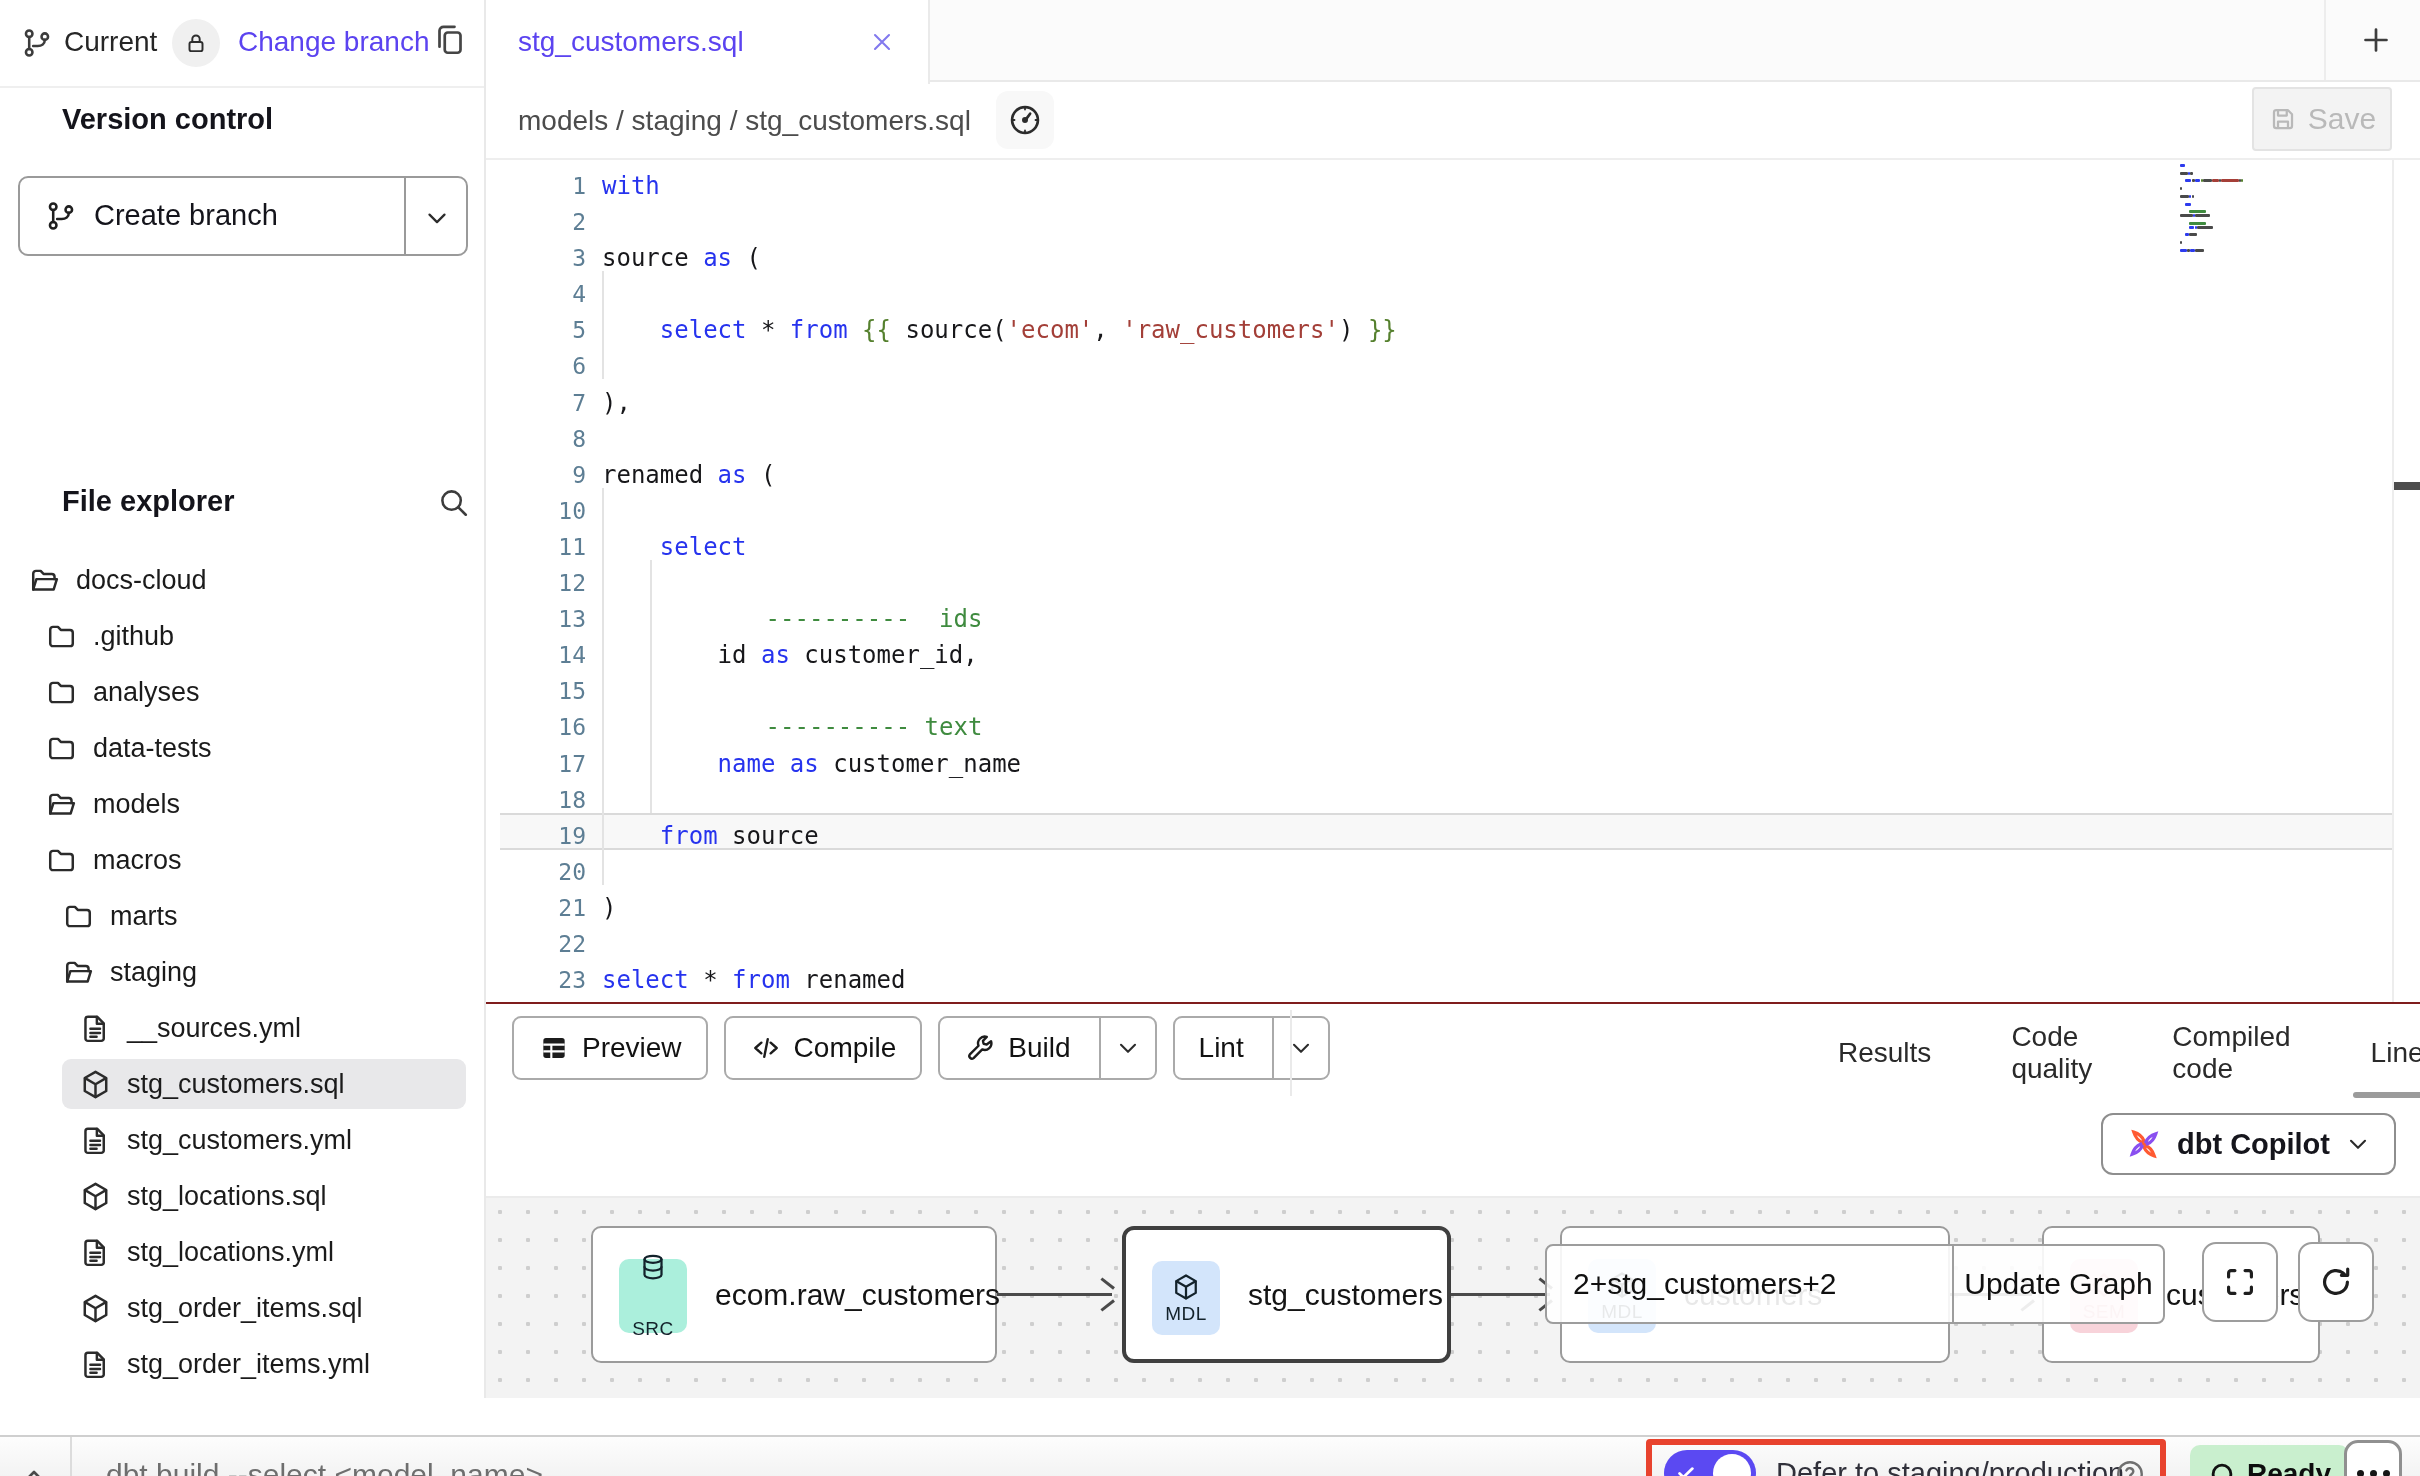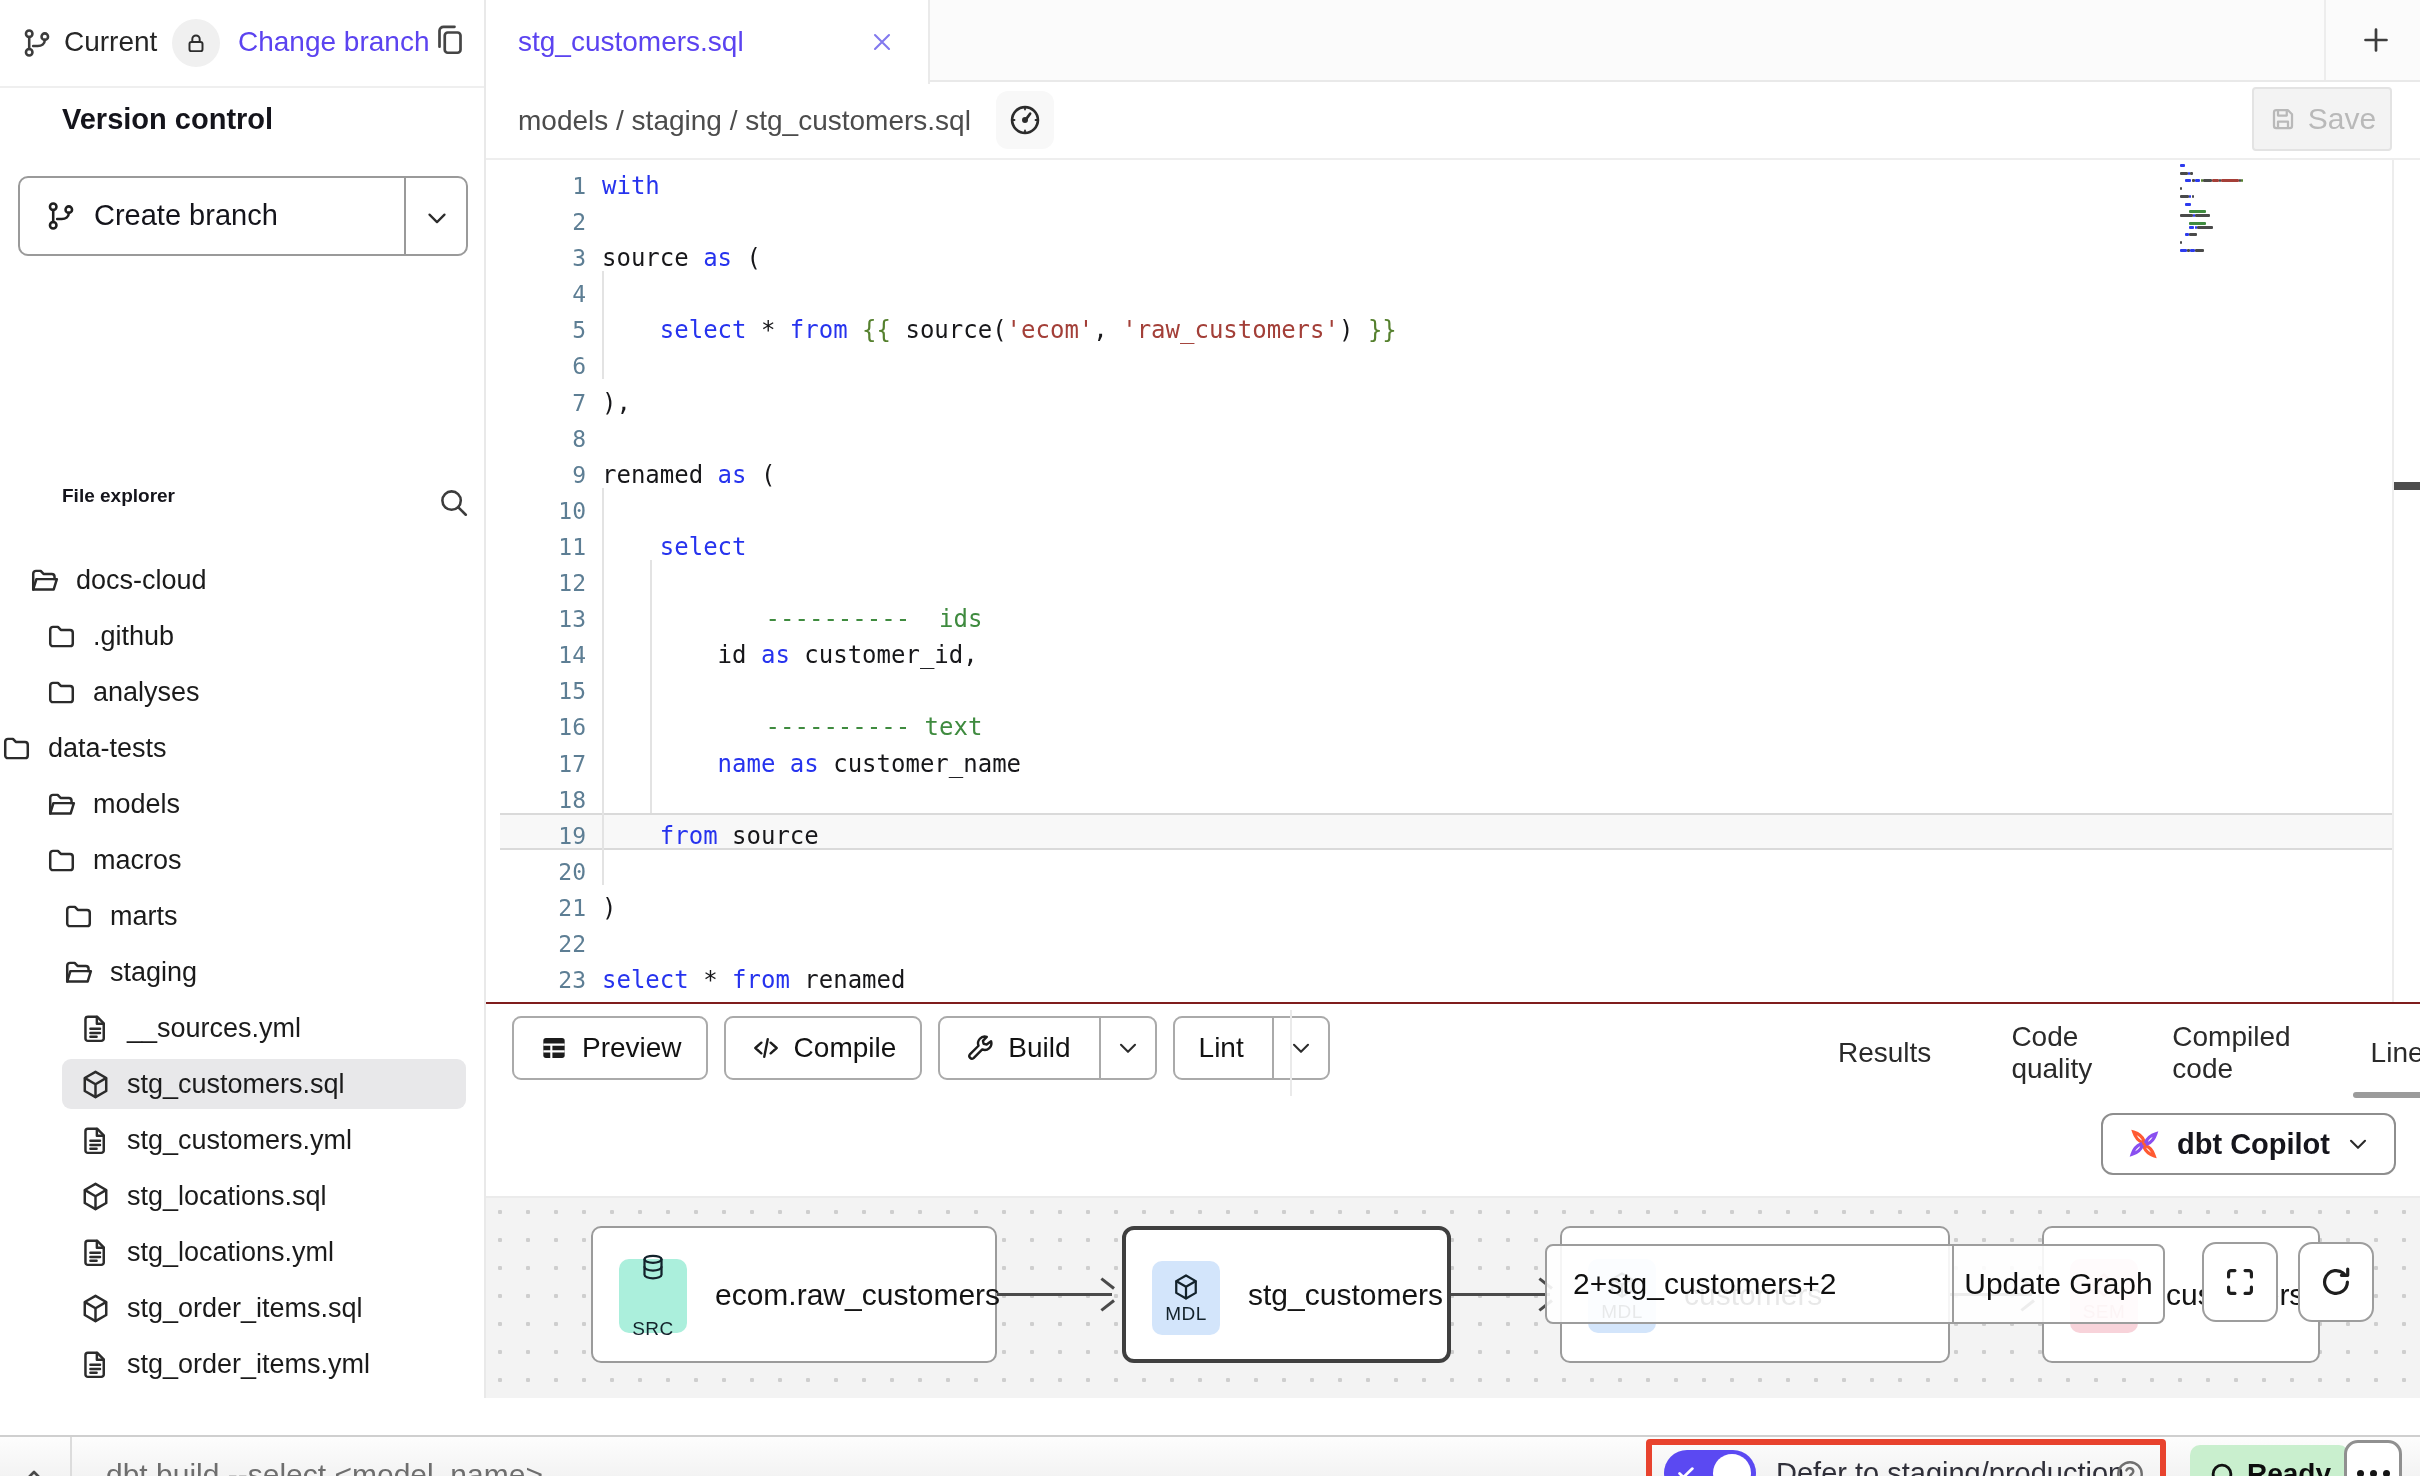--- a/index.html
+++ b/index.html
@@ -20,21 +20,21 @@
 
   .vc-chevron{position:absolute;left:22px;top:106px;width:30px;height:30px;color:#3a3a3a;}
   .vc-title{position:absolute;left:62px;top:103px;font-size:29px;font-weight:700;color:#14141b;}
   .create-branch{position:absolute;left:18px;top:176px;width:450px;height:80px;border:2px solid #9a9a9a;border-radius:10px;background:#fff;box-sizing:border-box;cursor:pointer;}
   .cb-ic{position:absolute;left:24px;top:21px;width:34px;height:34px;color:#1f1f1f;}
   .cb-label{position:absolute;left:74px;top:21px;font-size:29px;color:#14141b;}
   .cb-div{position:absolute;right:60px;top:0;bottom:0;border-left:2px solid #9a9a9a;}
   .cb-chev{position:absolute;right:14px;top:25px;width:30px;height:30px;color:#2c2c2c;}
 
   .fe-chevron{position:absolute;left:22px;top:488px;width:30px;height:30px;color:#3a3a3a;}
-  .fe-title{position:absolute;left:62px;top:485px;font-size:19px;font-weight:700;color:#14141b;}
+  .fe-title{position:absolute;left:62px;top:485px;font-size:29px;font-weight:700;color:#14141b;}
   .fe-search{position:absolute;left:436px;top:485px;width:34px;height:34px;color:#3c3c3c;background:none;border:none;padding:0;cursor:pointer;}
   .fe-list{position:absolute;left:0;top:552px;width:100%;height:846px;overflow:hidden;}
   .fe-item{position:relative;height:56px;display:flex;align-items:center;font-size:27px;color:#1b1b1b;z-index:0;cursor:pointer;}
   .fe-item .ic{width:33px;height:33px;margin-right:15px;flex:none;color:#2b2b2b;}
   .fe-item.selected::before{content:'';position:absolute;left:62px;right:18px;top:3px;bottom:3px;background:#e8e8ea;border-radius:9px;z-index:-1;}
 
   
   .tabbar{position:absolute;left:486px;top:0;right:0;height:82px;background:#fbfbfb;border-bottom:2px solid #e9e9e9;box-sizing:border-box;}
   .tab-active{position:absolute;left:0;top:0;width:444px;height:84px;background:#fff;border-right:2px solid #eaeaea;box-sizing:border-box;z-index:2;display:flex;align-items:center;padding:0 32px;cursor:pointer;}
   .tab-active .t-label{font-size:28px;font-weight:500;color:#5b43f0;}
@@ -205,21 +205,21 @@
           <span>.github</span>
         </div>
         <div class="fe-item" style="padding-left: 45px;">
           <span class="ic">
             <svg viewBox="0 0 24 24" fill="none" stroke="currentColor" stroke-width="1.8" stroke-linecap="round" stroke-linejoin="round">
               <path d="M3.8 7a2 2 0 0 1 2-2h3.6l2.1 2.2h6.7a2 2 0 0 1 2 2V17a2 2 0 0 1-2 2H5.8a2 2 0 0 1-2-2z"></path>
             </svg>
           </span>
           <span>analyses</span>
         </div>
-        <div class="fe-item" style="">
+        <div class="fe-item" style="padding-left: 45px;">
           <span class="ic">
             <svg viewBox="0 0 24 24" fill="none" stroke="currentColor" stroke-width="1.8" stroke-linecap="round" stroke-linejoin="round">
               <path d="M3.8 7a2 2 0 0 1 2-2h3.6l2.1 2.2h6.7a2 2 0 0 1 2 2V17a2 2 0 0 1-2 2H5.8a2 2 0 0 1-2-2z"></path>
             </svg>
           </span>
           <span>data-tests</span>
         </div>
         <div class="fe-item" style="padding-left: 45px;">
           <span class="ic">
             <svg viewBox="0 0 24 24" fill="none" stroke="currentColor" stroke-width="1.8" stroke-linecap="round" stroke-linejoin="round">

